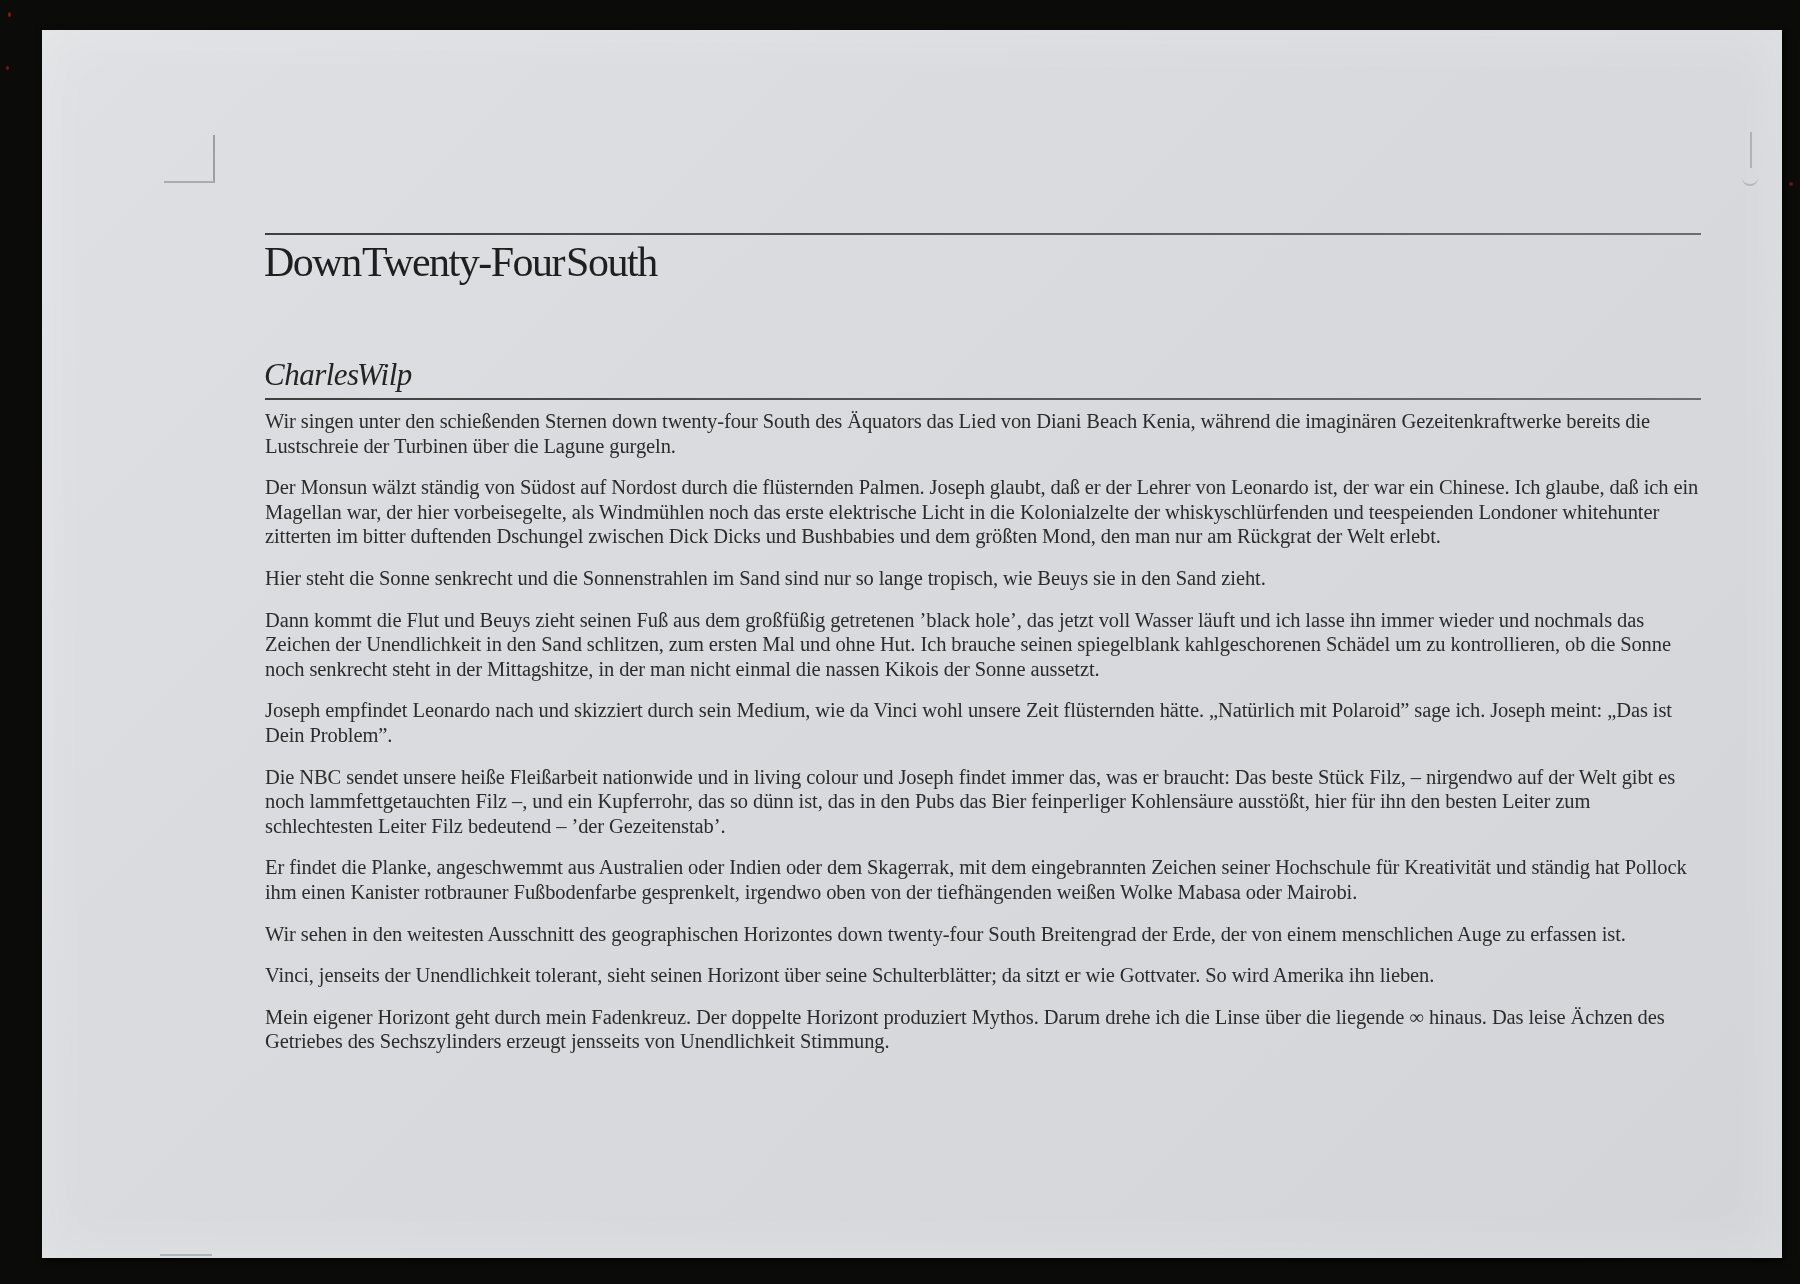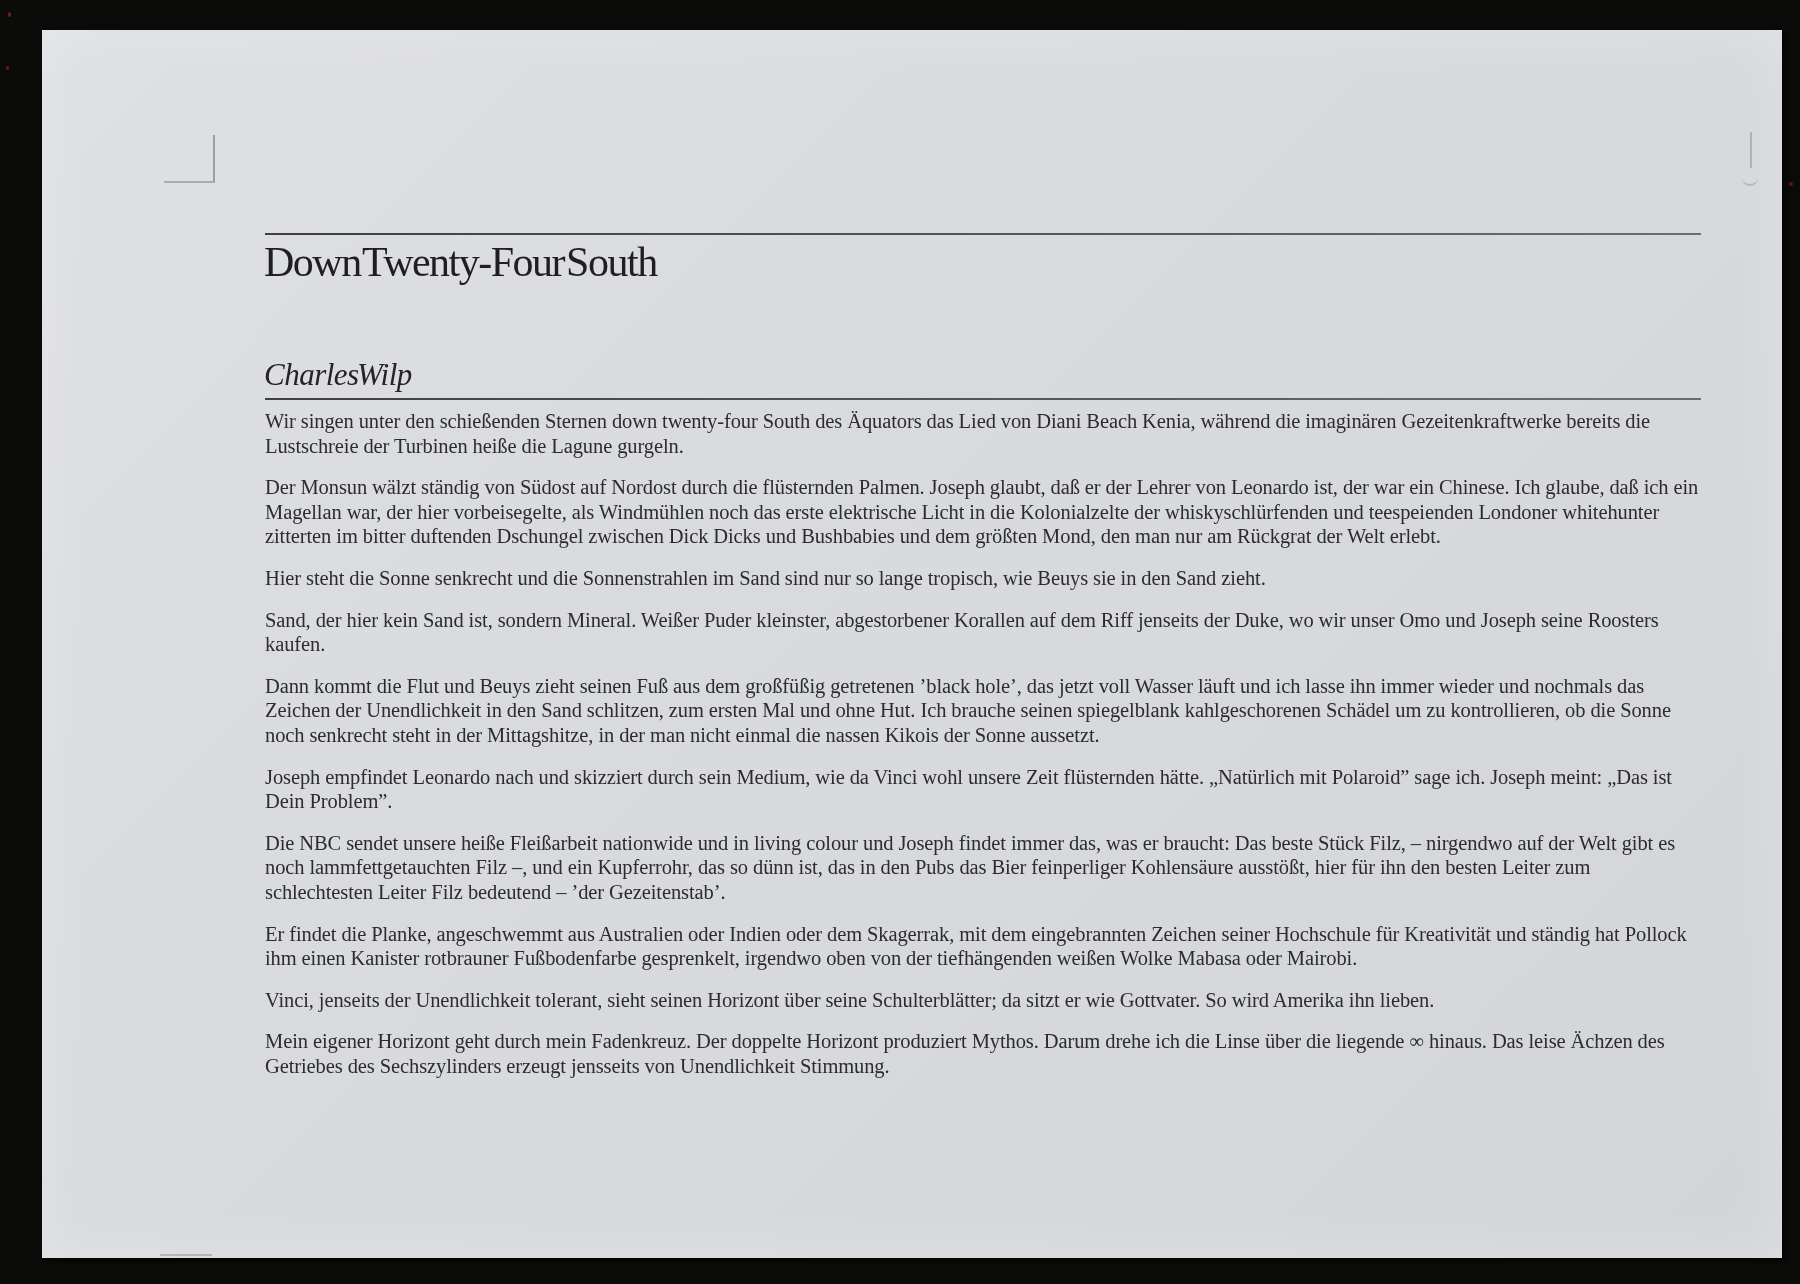--- a/index.html
+++ b/index.html
@@ -105,28 +105,28 @@
 
     <div class="rule rule-title"></div>
 
     <h1 class="doc-title" style="margin:0; font-weight:500;">Down Twenty-Four South</h1>
 
     <h2 class="doc-author" style="margin:0; font-weight:500;font-style:italic;">Charles Wilp</h2>
 
     <div class="rule rule-author"></div>
 
     <div class="body-text">
-      <p>Wir singen unter den schießenden Sternen down twenty-four South des Äquators das Lied von Diani Beach Kenia, während die imaginären Gezeitenkraftwerke bereits die Lustschreie der Turbinen heiße die Lagune gurgeln.</p>
+      <p>Wir singen unter den schießenden Sternen down twenty-four South des Äquators das Lied von Diani Beach Kenia, während die imaginären Gezeitenkraftwerke bereits die Lustschreie der Turbinen über die Lagune gurgeln.</p>
       <p>Der Monsun wälzt ständig von Südost auf Nordost durch die flüsternden Palmen. Joseph glaubt, daß er der Lehrer von Leonardo ist, der war ein Chinese. Ich glaube, daß ich ein Magellan war, der hier vorbeisegelte, als Windmühlen noch das erste elektrische Licht in die Kolonialzelte der whiskyschlürfenden und teespeienden Londoner whitehunter zitterten im bitter duftenden Dschungel zwischen Dick Dicks und Bushbabies und dem größten Mond, den man nur am Rückgrat der Welt erlebt.</p>
       <p>Hier steht die Sonne senkrecht und die Sonnenstrahlen im Sand sind nur so lange tropisch, wie Beuys sie in den Sand zieht.</p>
-      <p>Sand, der hier kein Sand ist, sondern Mineral. Weißer Puder kleinster, abgestorbener Korallen auf dem Riff jenseits der Duke, wo wir unser Omo und Joseph seine Roosters kaufen.</p>
       <p>Dann kommt die Flut und Beuys zieht seinen Fuß aus dem großfüßig getretenen ’black hole’, das jetzt voll Wasser läuft und ich lasse ihn immer wieder und nochmals das Zeichen der Unendlichkeit in den Sand schlitzen, zum ersten Mal und ohne Hut. Ich brauche seinen spiegelblank kahlgeschorenen Schädel um zu kontrollieren, ob die Sonne noch senkrecht steht in der Mittagshitze, in der man nicht einmal die nassen Kikois der Sonne aussetzt.</p>
       <p>Joseph empfindet Leonardo nach und skizziert durch sein Medium, wie da Vinci wohl unsere Zeit flüsternden hätte. „Natürlich mit Polaroid” sage ich. Joseph meint: „Das ist Dein Problem”.</p>
       <p>Die NBC sendet unsere heiße Fleißarbeit nationwide und in living colour und Joseph findet immer das, was er braucht: Das beste Stück Filz, – nirgendwo auf der Welt gibt es noch lammfettgetauchten Filz –, und ein Kupferrohr, das so dünn ist, das in den Pubs das Bier feinperliger Kohlensäure ausstößt, hier für ihn den besten Leiter zum schlechtesten Leiter Filz bedeutend – ’der Gezeitenstab’.</p>
       <p>Er findet die Planke, angeschwemmt aus Australien oder Indien oder dem Skagerrak, mit dem eingebrannten Zeichen seiner Hochschule für Kreativität und ständig hat Pollock ihm einen Kanister rotbrauner Fußbodenfarbe gesprenkelt, irgendwo oben von der tiefhängenden weißen Wolke Mabasa oder Mairobi.</p>
+      <p>Wir sehen in den weitesten Ausschnitt des geographischen Horizontes down twenty-four South Breitengrad der Erde, der von einem menschlichen Auge zu erfassen ist.</p>
       <p>Vinci, jenseits der Unendlichkeit tolerant, sieht seinen Horizont über seine Schulterblätter; da sitzt er wie Gottvater. So wird Amerika ihn lieben.</p>
       <p>Mein eigener Horizont geht durch mein Fadenkreuz. Der doppelte Horizont produziert Mythos. Darum drehe ich die Linse über die liegende ∞ hinaus. Das leise Ächzen des Getriebes des Sechszylinders erzeugt jensseits von Unendlichkeit Stimmung.</p>
     </div>
 
   </div>
 
   <span class="speck s3"></span>
 </div>
 
 </body></html>

